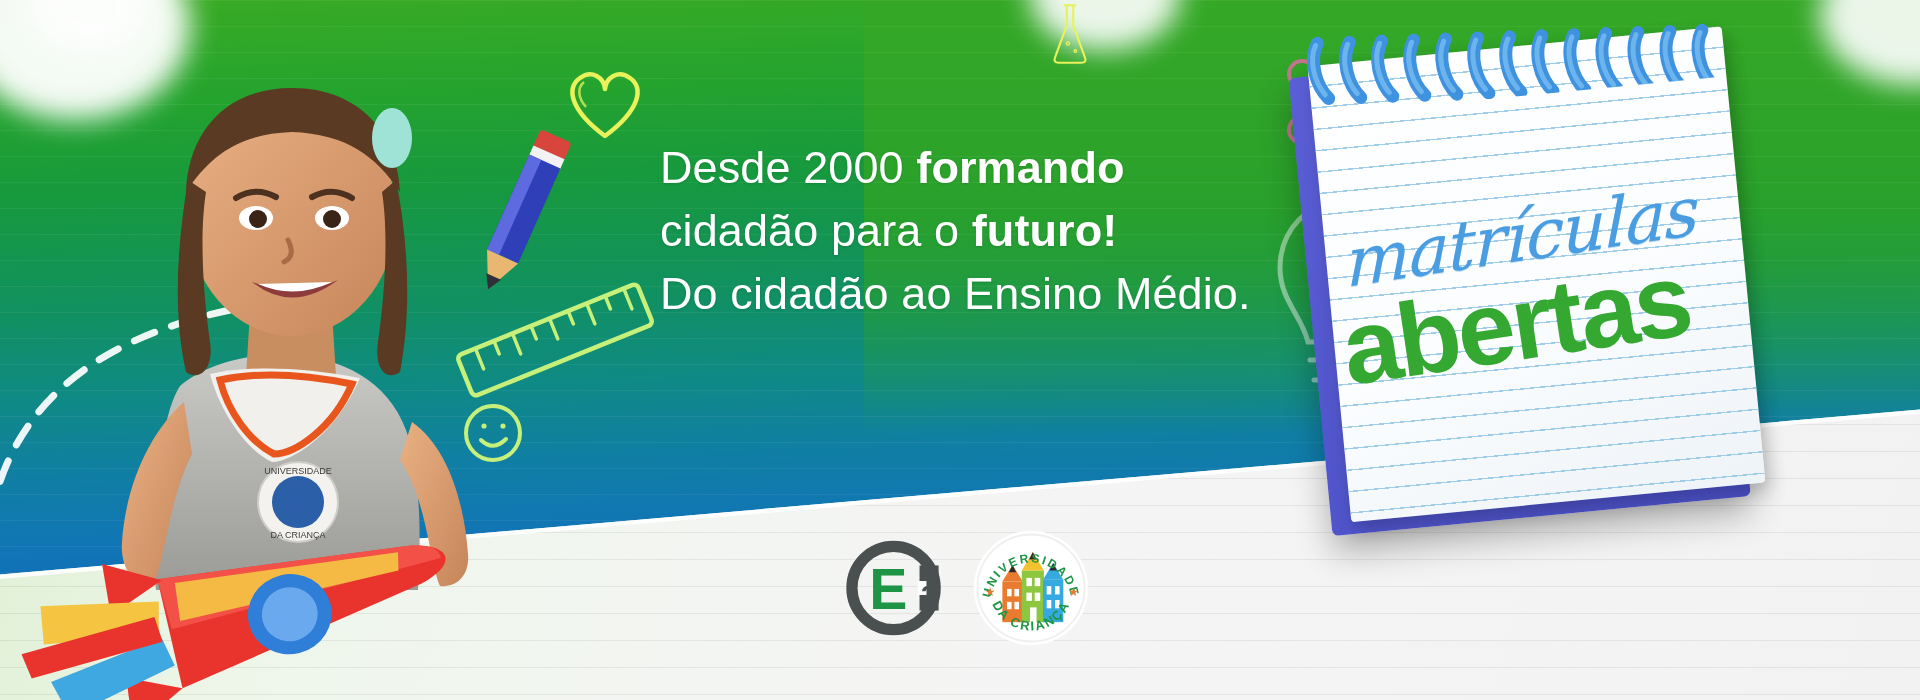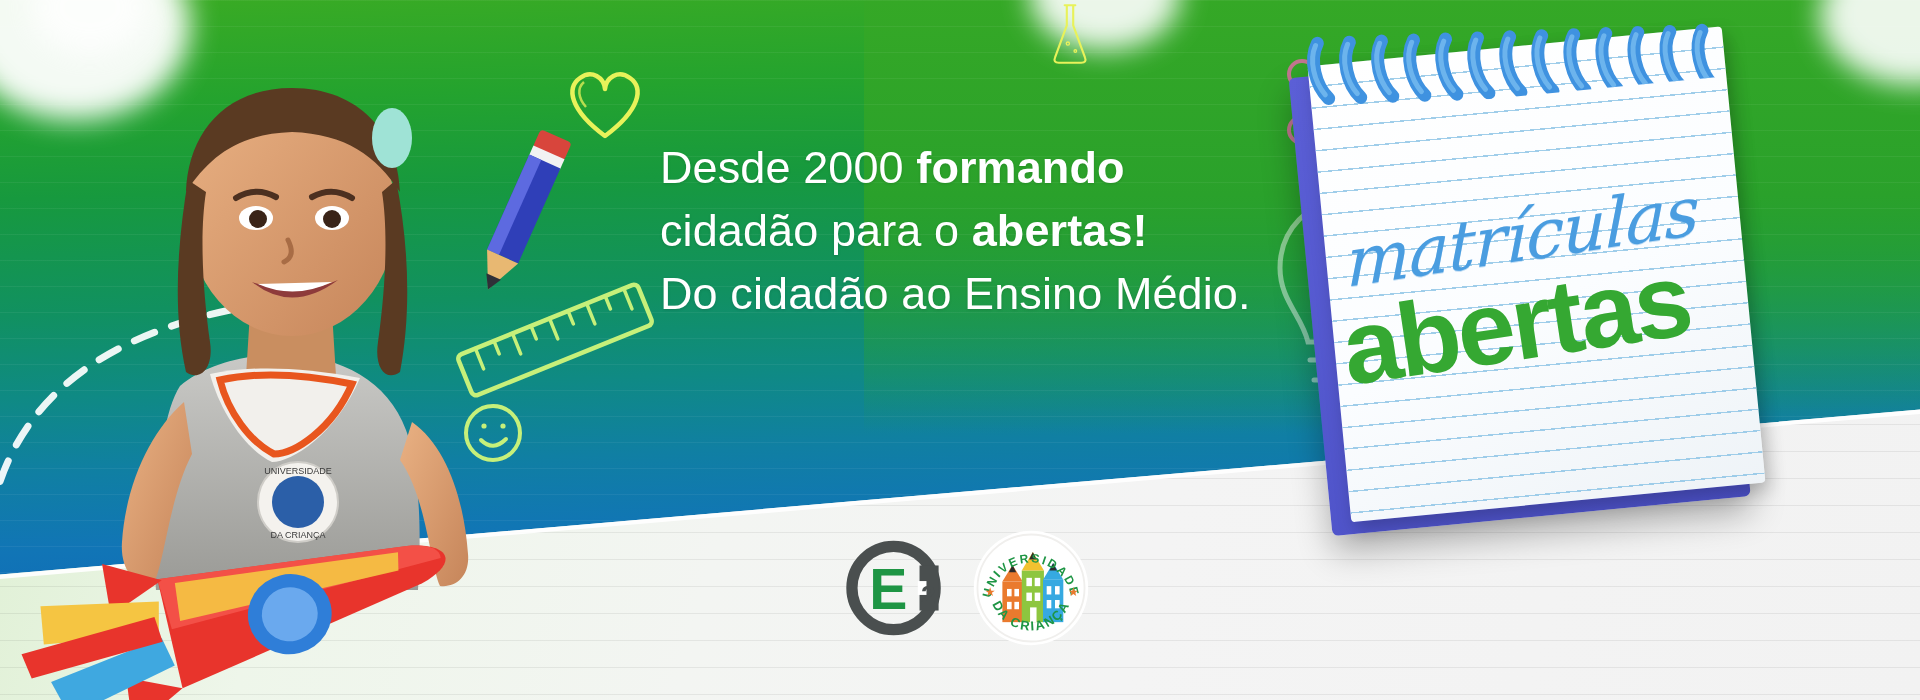--- a/index.html
+++ b/index.html
@@ -295,21 +295,21 @@
       <path d="M170,96 L52,112 L62,150 L176,126 Z" fill="#3fa8e0"></path>
       <path d="M168,74 L30,78 L34,104 L170,100 Z" fill="#e8342c"></path>
     </g>
   </svg>
 
   <div class="headline">
     <span class="ln">
       <span>Desde 2000 </span><b>formando</b>
     </span>
     <span class="ln">
-      <span>cidadão para o </span><b>abertas!</b>
+      <span>cidadão para o </span><b>futuro!</b>
     </span>
     <span class="ln">Do cidadão ao Ensino Médio.</span>
   </div>
 
   <div class="logos">
 
     <svg class="logo-e2" viewBox="0 0 120 120">
       <circle cx="56" cy="60" r="48" fill="none" stroke="#4a4f4f" stroke-width="13"></circle>
       <rect x="86" y="34" width="22" height="52" fill="#4a4f4f"></rect>
       <rect x="84" y="52" width="10" height="16" fill="#ffffff"></rect>

